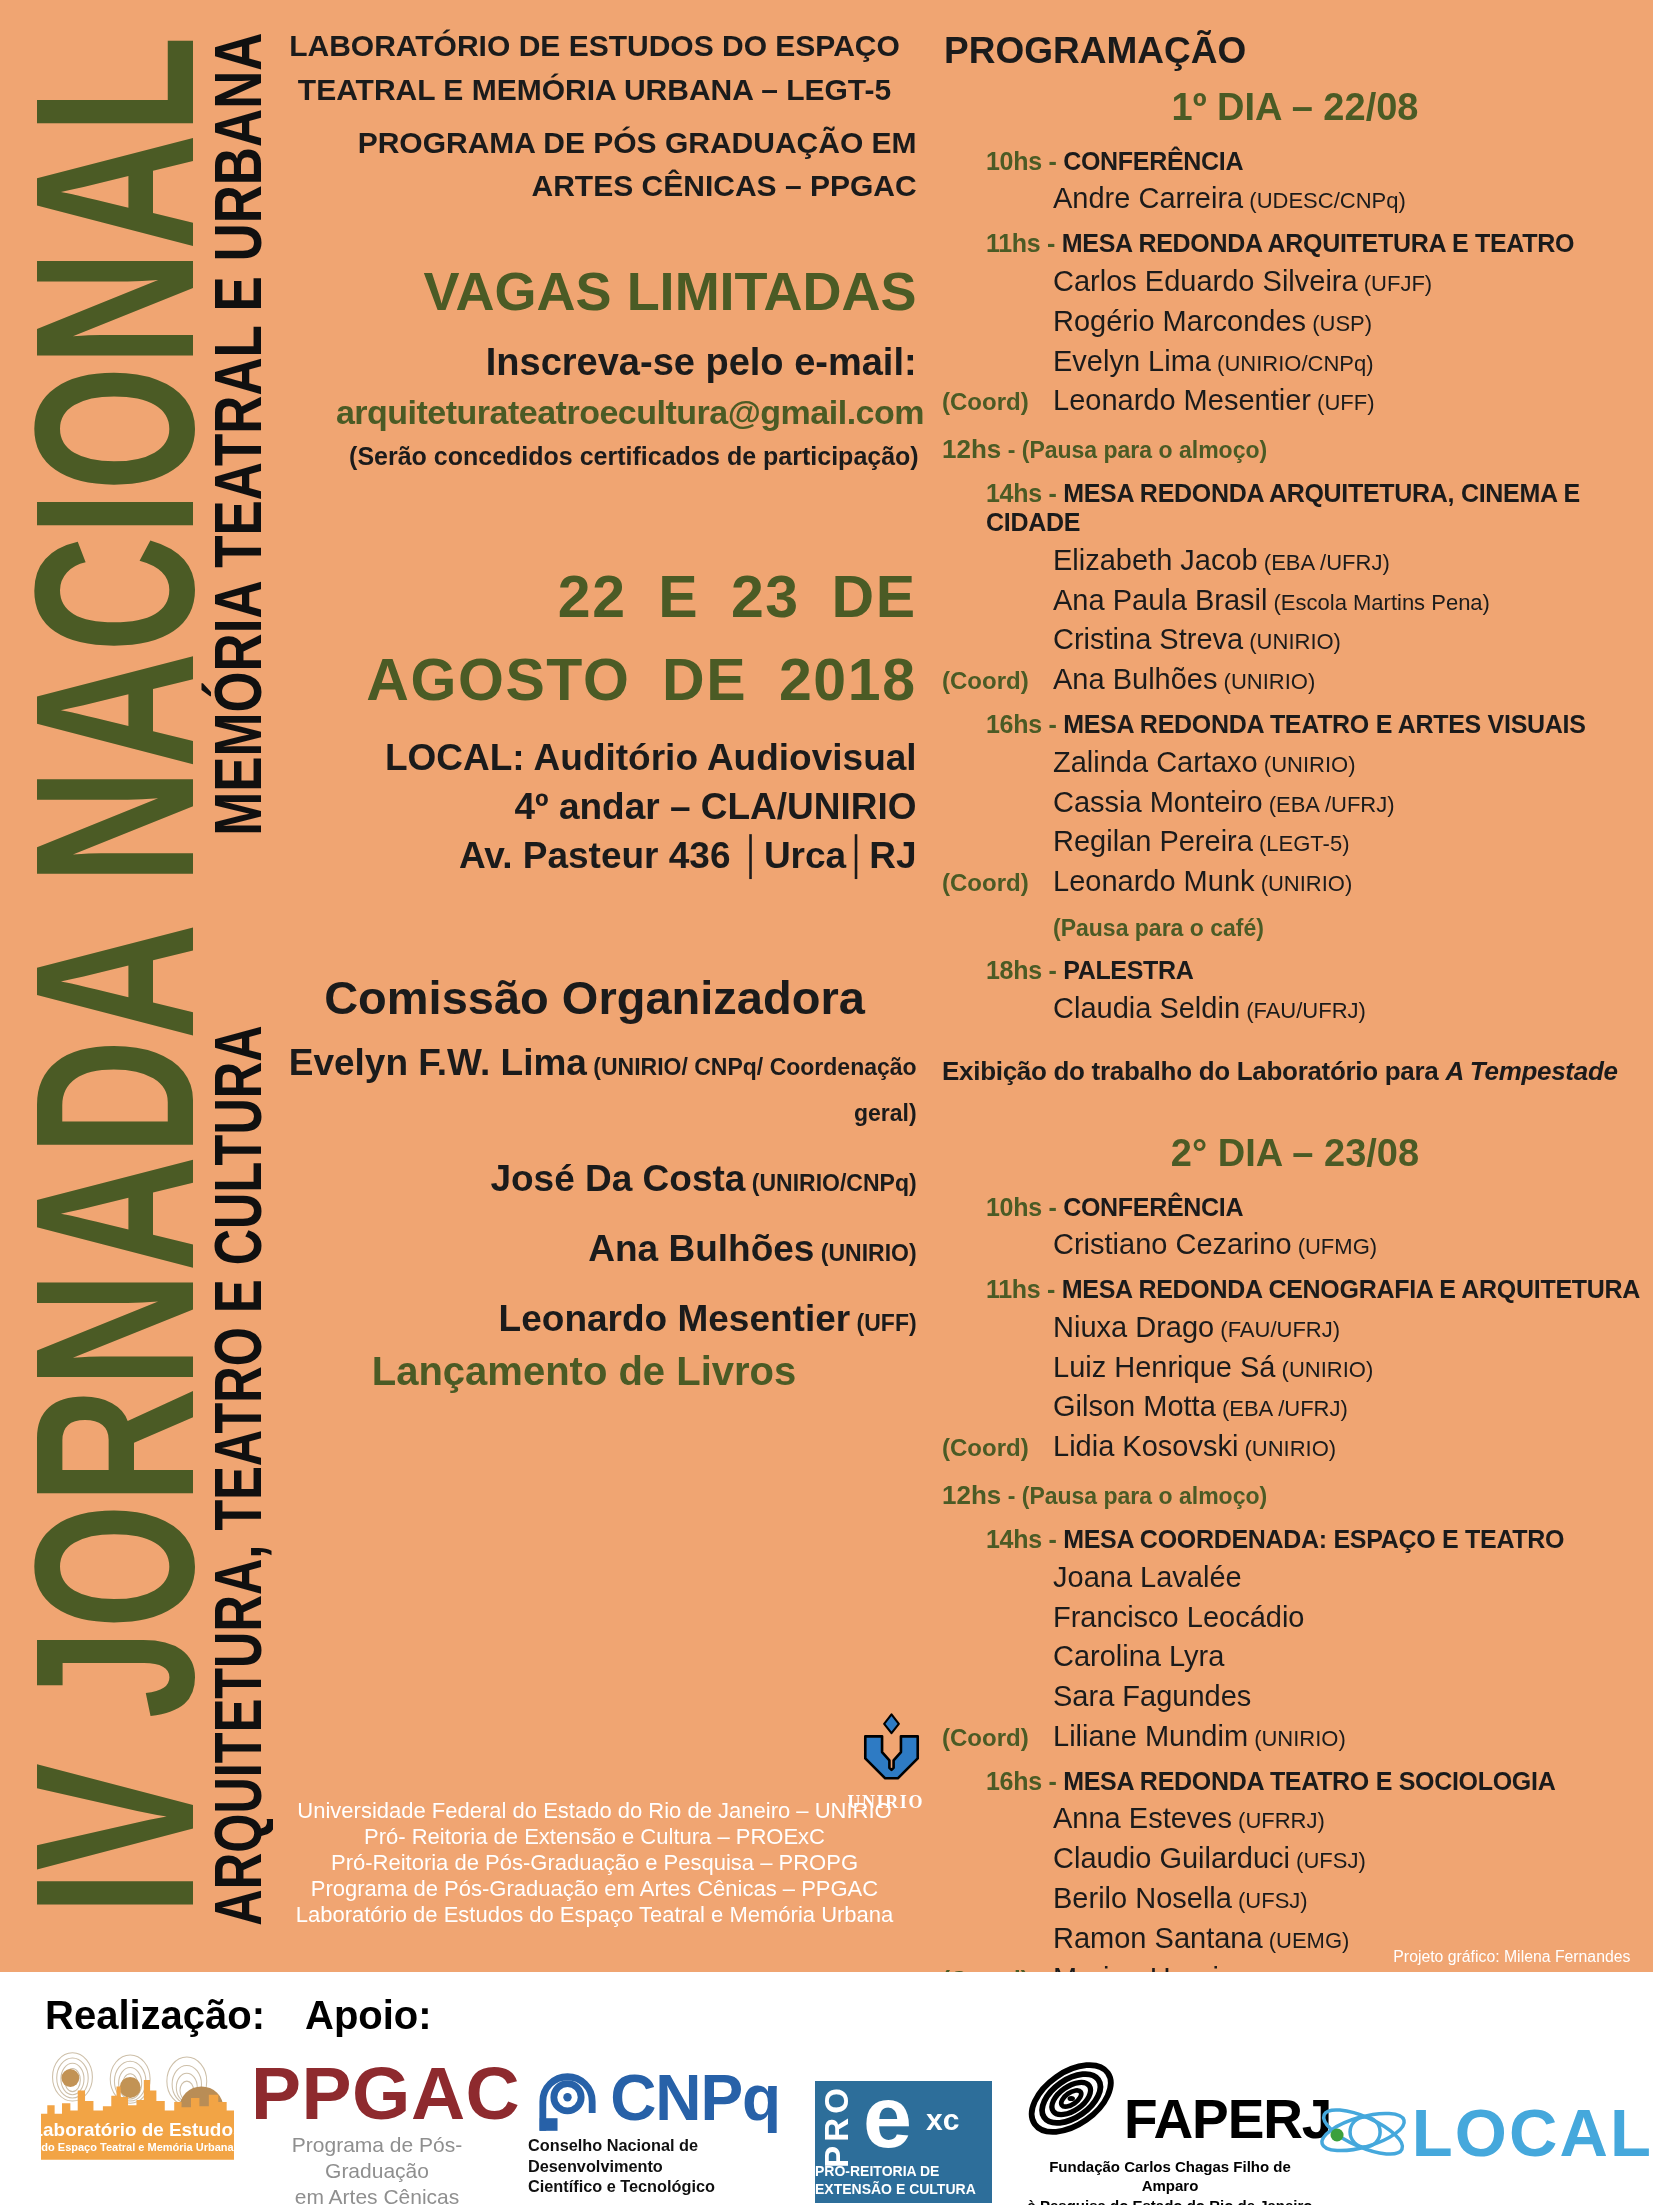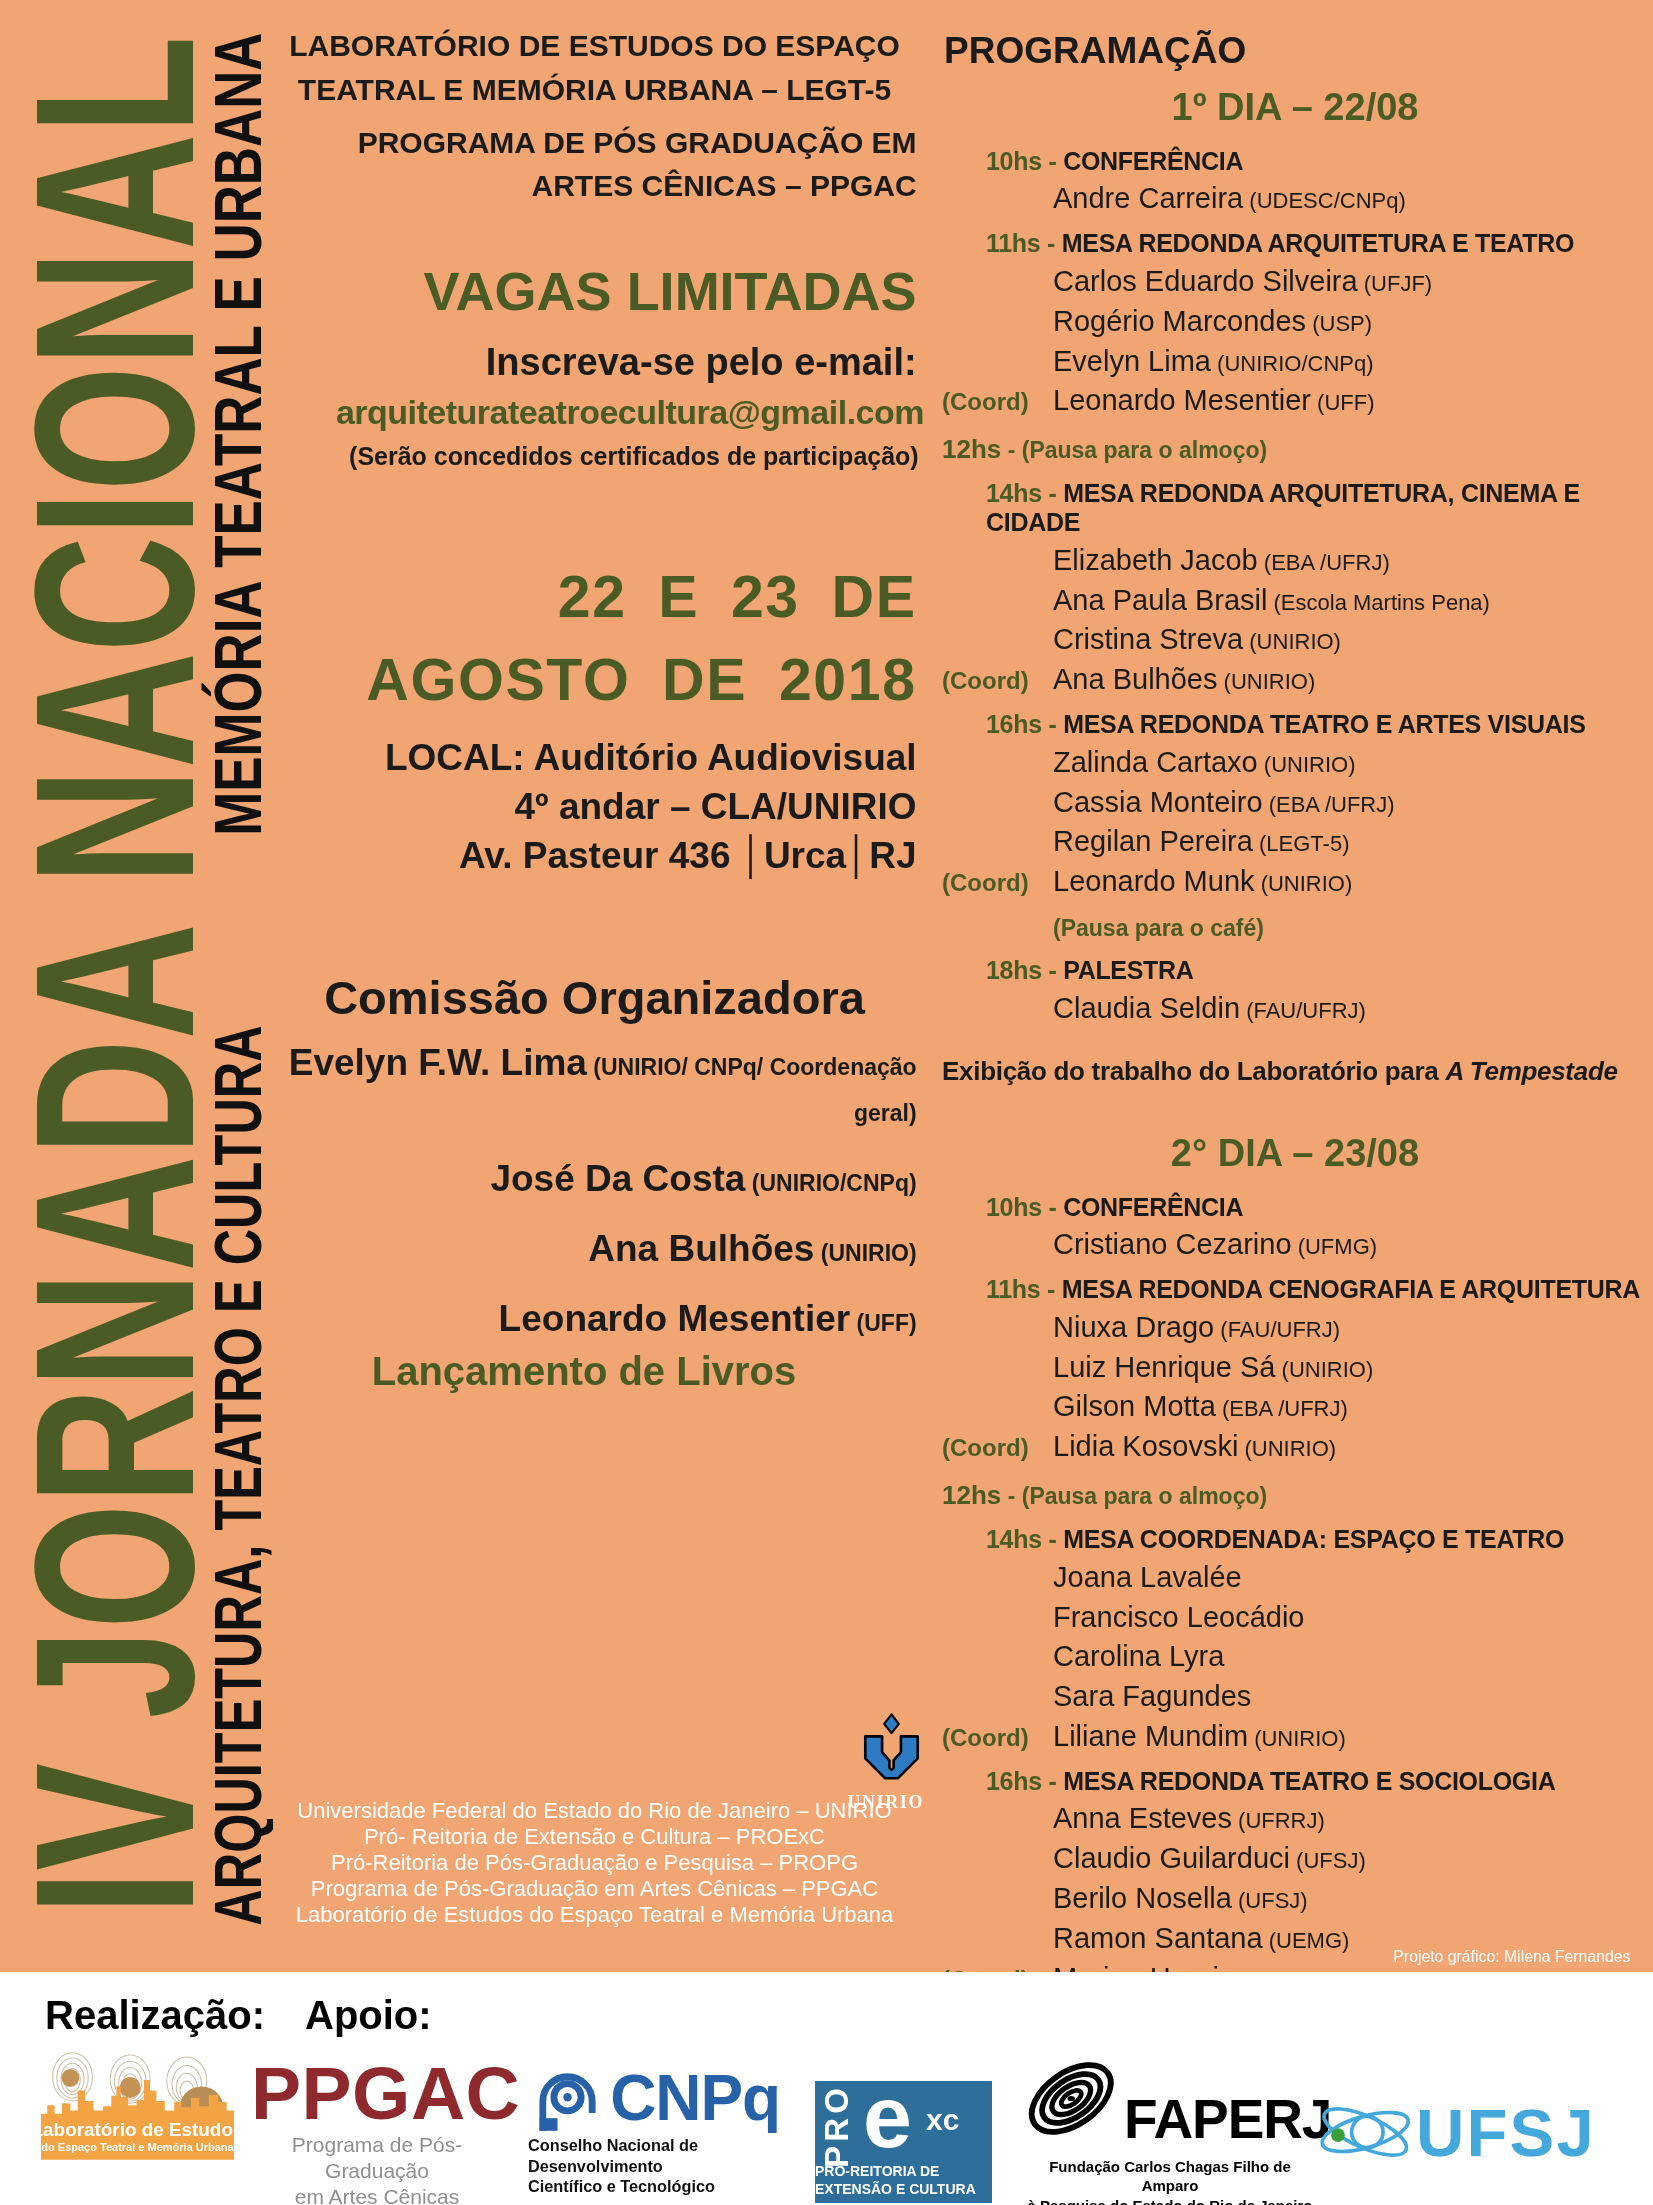--- a/index.html
+++ b/index.html
@@ -299,17 +299,17 @@
 
     <div class="logo logo-capes">
       <svg width="97" height="84" viewBox="0 0 185 160">
         <g stroke="#45A8DC" fill="none" stroke-width="7">
           <ellipse cx="92" cy="80" rx="85" ry="30" transform="rotate(-16 92 80)"></ellipse>
           <ellipse cx="92" cy="80" rx="85" ry="30" transform="rotate(24 92 80)"></ellipse>
           <circle cx="96" cy="80" r="30"></circle>
         </g>
         <circle cx="40" cy="86" r="13" fill="#3BA03C"></circle>
       </svg>
-      <span class="capes-acronym">UFSJ</span>
+      <span class="capes-acronym">LOCAL</span>
     </div>
   </div>
 </div>
 
 
 </body></html>

